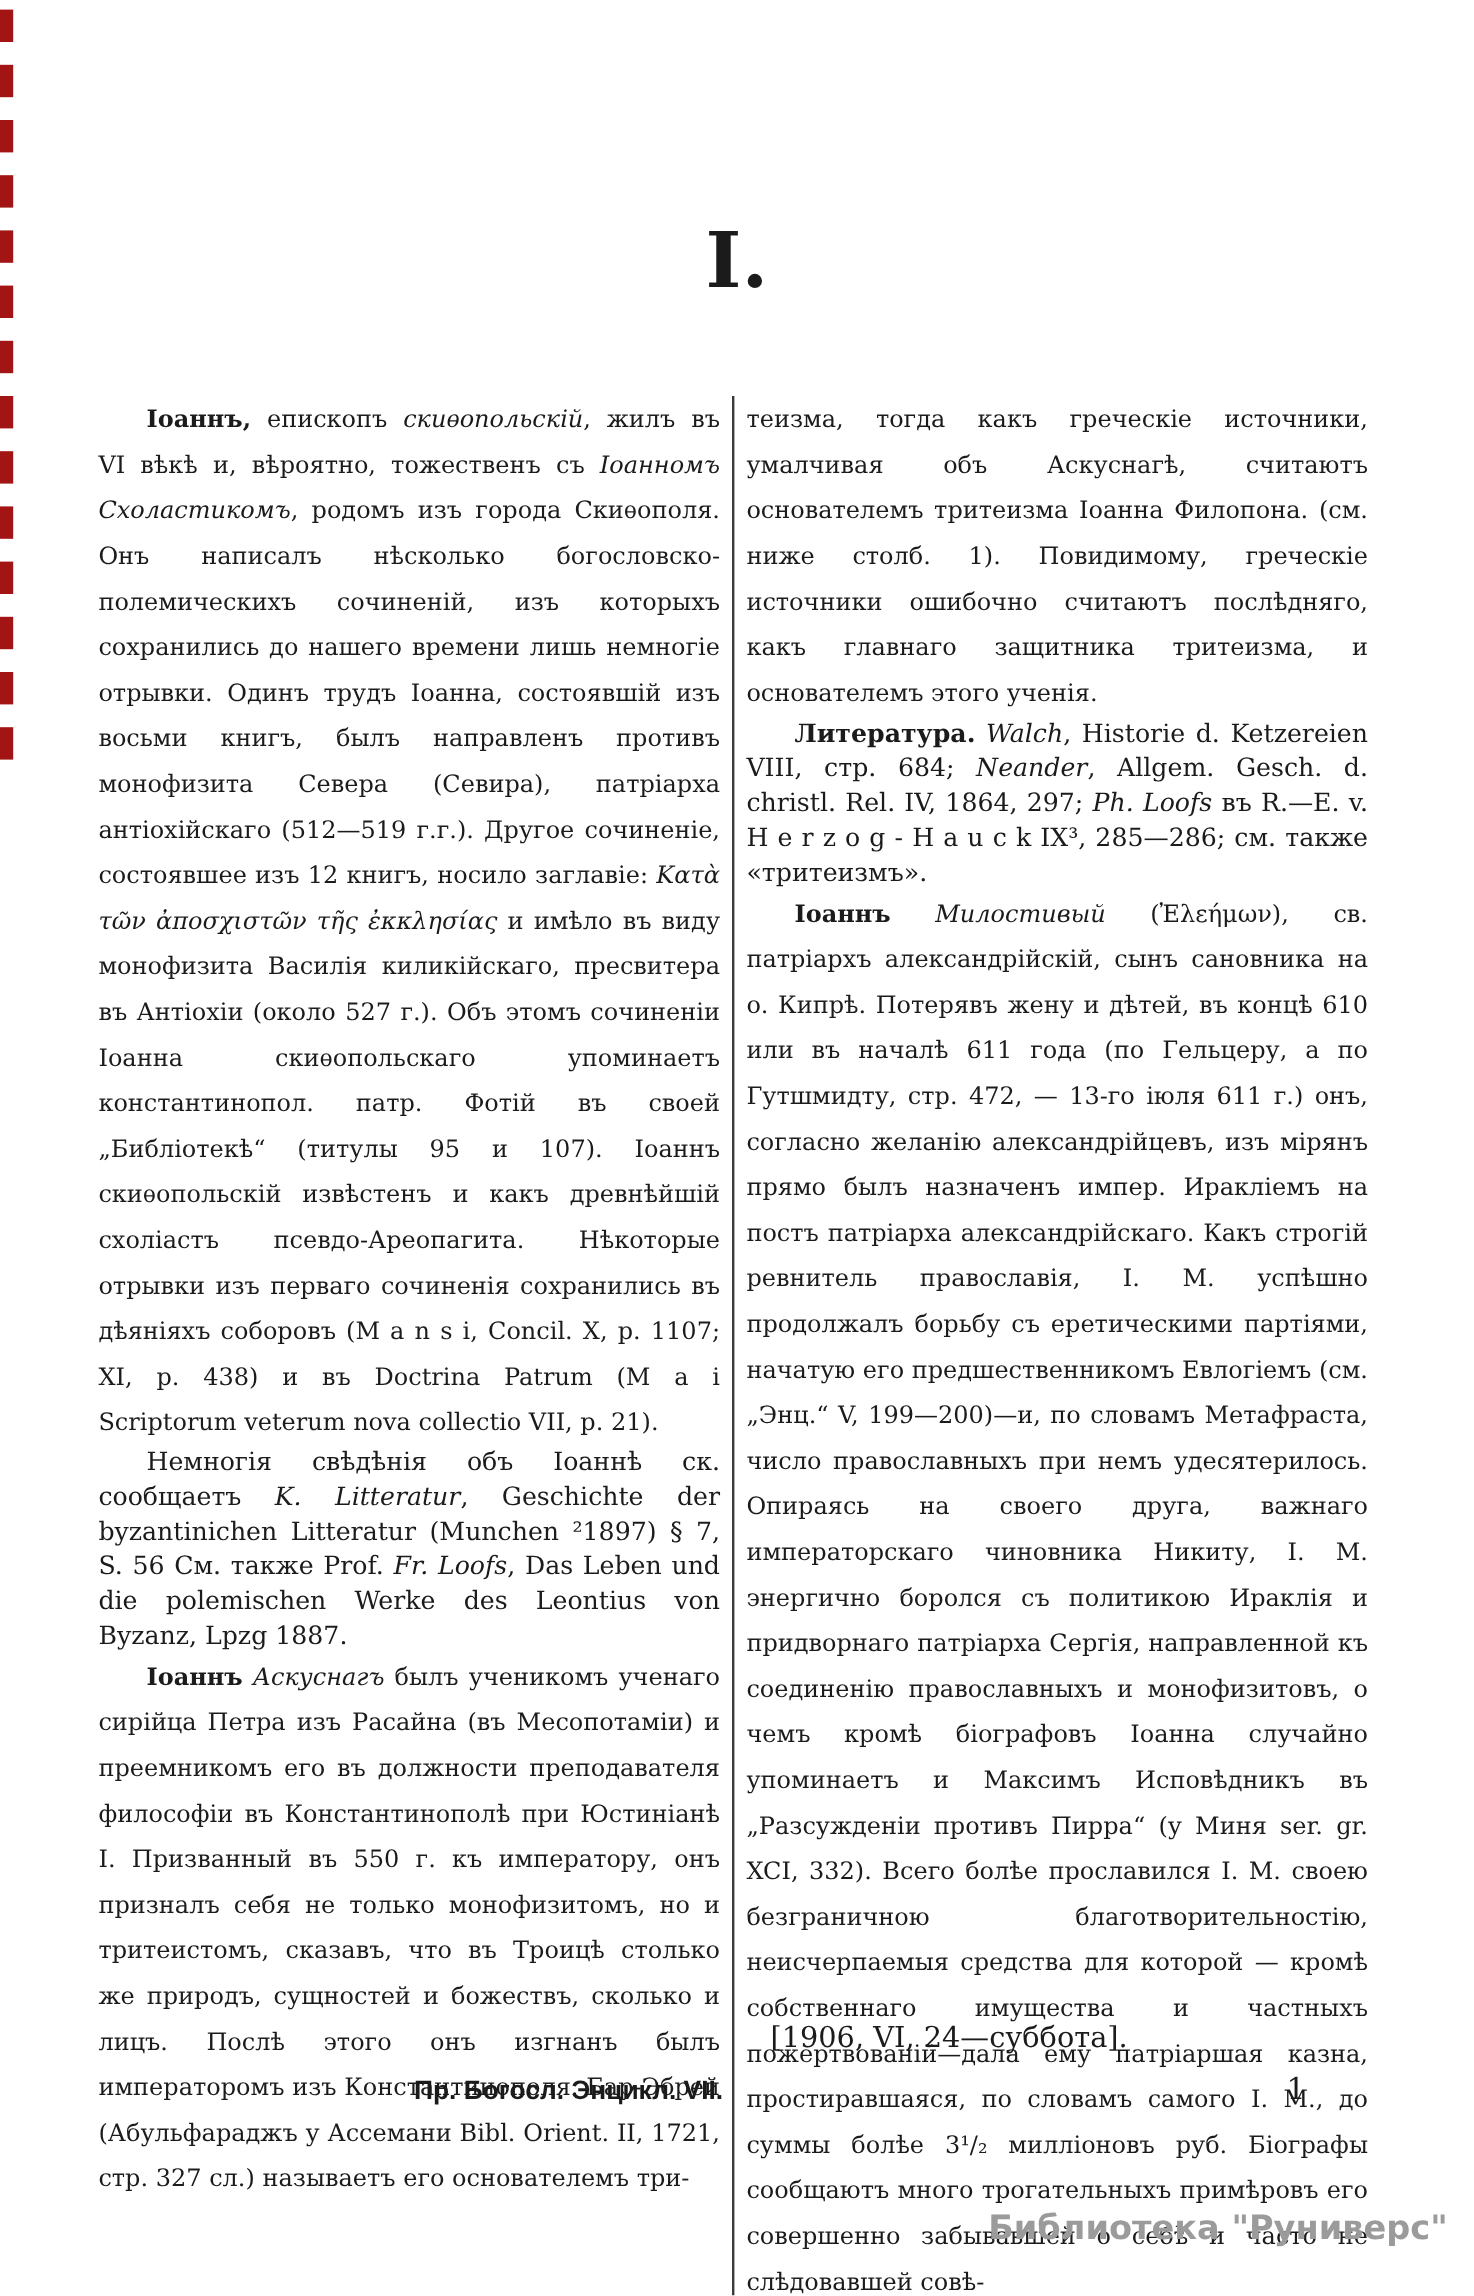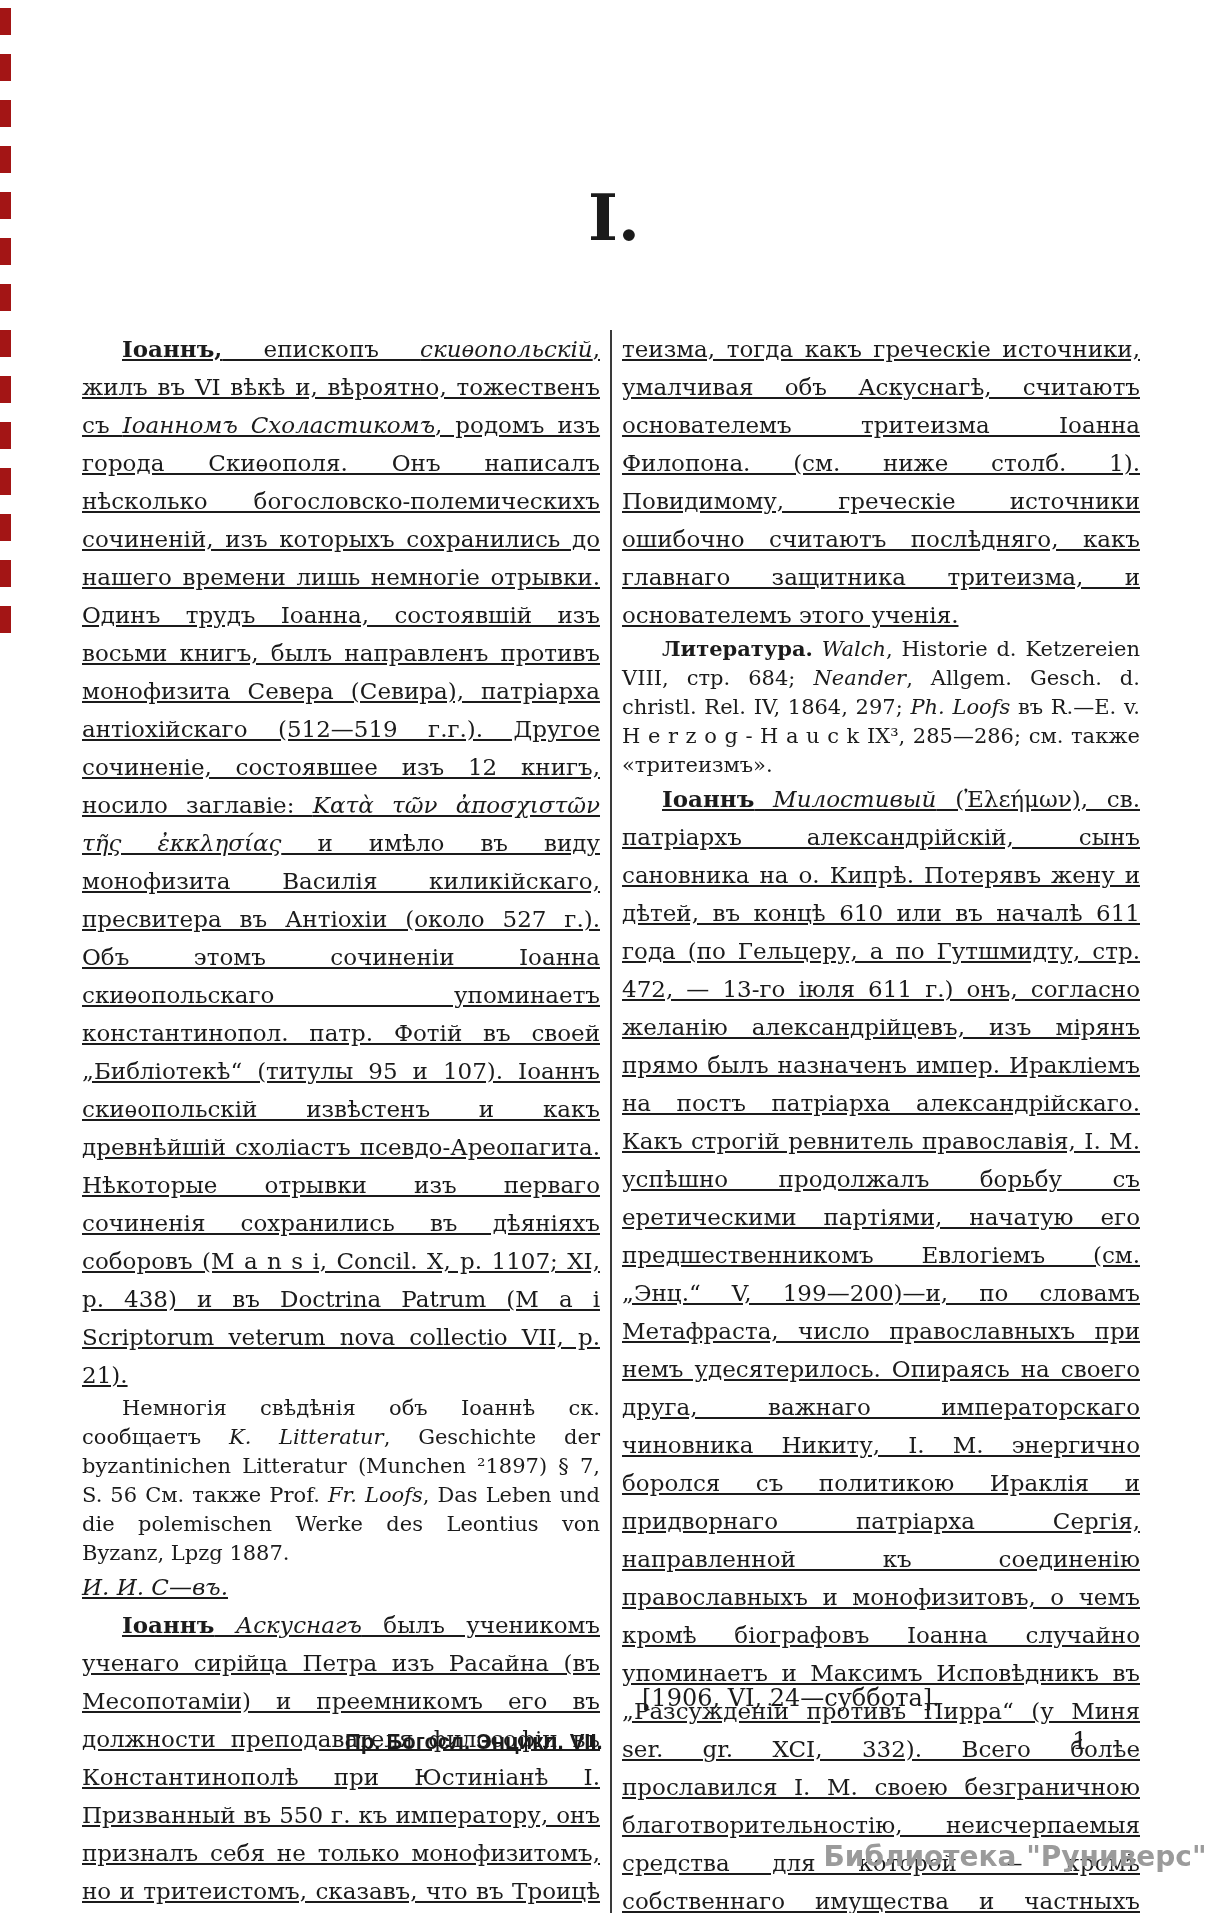--- a/index.html
+++ b/index.html
@@ -9,21 +9,21 @@
   }
   .edge-mark{position:absolute;left:0;}
   .header-numeral{
     position:absolute;top:186px;left:0;width:100%;text-align:center;
     font-size:64px;font-weight:bold;line-height:1;
   }
   .columns{position:absolute;top:330px;left:82px;width:1060px;display:flex;align-items:stretch;}
   .col{width:518px;}
   .divider{width:2px;background:#3a3a3a;margin:0 10px;}
   p.para{margin:0;text-align:justify;}
-  .main{font-size:23px;line-height:38px;text-decoration:underline;}
+  .main{font-size:20px;line-height:38px;}
   .small{font-size:21px;line-height:29px;}
   .indent{text-indent:40px;}
   .align-right{text-align:right;}
   .pr{padding-right:34px;}
   .pullup{margin-top:-29px;}
   .b{font-weight:bold;}
   .i{font-style:italic;}
   .footer-line{position:absolute;top:1684px;left:0;width:100%;height:34px;font-size:23px;}
   .footer-vol{position:absolute;left:345px;font-weight:bold;font-family:Liberation Sans, sans-serif;font-size:22px;margin-top:45px;}
   .footer-date{position:absolute;left:642px;font-size:24px;}
@@ -54,21 +54,20 @@
       <div class="edge-mark" style="top: 560px; width: 11px; height: 27px; background: rgb(163, 21, 21);"></div>
       <div class="edge-mark" style="top: 606px; width: 11px; height: 27px; background: rgb(163, 21, 21);"></div>
     </div>
 
   <div class="header-numeral">І.</div>
 
   <div class="columns">
     <div class="col">
         <p class="para main indent"><span class="b">Іоаннъ,</span><span> епископъ </span><span class="i">скиѳопольскій</span><span>, жилъ въ VI вѣкѣ и, вѣроятно, тожественъ съ </span><span class="i">Іоанномъ Схоластикомъ</span><span>, родомъ изъ города Скиѳополя. Онъ написалъ нѣсколько богословско-полемическихъ сочиненій, изъ которыхъ сохранились до нашего времени лишь немногіе отрывки. Одинъ трудъ Іоанна, состоявшій изъ восьми книгъ, былъ направленъ противъ монофизита Севера (Севира), патріарха антіохійскаго (512—519 г.г.). Другое сочиненіе, состоявшее изъ 12 книгъ, носило заглавіе: </span><span class="i">Κατὰ τῶν ἀποσχιστῶν τῆς ἐκκλησίας</span><span> и имѣло въ виду монофизита Василія киликійскаго, пресвитера въ Антіохіи (около 527 г.). Объ этомъ сочиненіи Іоанна скиѳопольскаго упоминаетъ константинопол. патр. Фотій въ своей „Библіотекѣ“ (титулы 95 и 107). Іоаннъ скиѳопольскій извѣстенъ и какъ древнѣйшій схоліастъ псевдо-Ареопагита. Нѣкоторые отрывки изъ перваго сочиненія сохранились въ дѣяніяхъ соборовъ (M a n s i, Concil. X, p. 1107; XI, p. 438) и въ Doctrina Patrum (M a i Scriptorum veterum nova collectio VII, p. 21).</span></p>
         <p class="para small indent"><span>Немногія свѣдѣнія объ Іоаннѣ ск. сообщаетъ </span><span class="i">K. Litteratur</span><span>, Geschichte der byzantinichen Litteratur (Munchen ²1897) § 7, S. 56 См. также Prof. </span><span class="i">Fr. Loofs</span><span>, Das Leben und die polemischen Werke des Leontius von Byzanz, Lpzg 1887.</span></p>
-        <p class="para main align-right pr"><span class="i">И. И. С—въ.</span></p>
         <p class="para main indent"><span class="b">Іоаннъ</span><span class="i"> Аскуснагъ</span><span> былъ ученикомъ ученаго сирійца Петра изъ Расайна (въ Месопотаміи) и преемникомъ его въ должности преподавателя философіи въ Константинополѣ при Юстиніанѣ I. Призванный въ 550 г. къ императору, онъ призналъ себя не только монофизитомъ, но и тритеистомъ, сказавъ, что въ Троицѣ столько же природъ, сущностей и божествъ, сколько и лицъ. Послѣ этого онъ изгнанъ былъ императоромъ изъ Константинополя. Бар-Эбрей (Абульфараджъ у Ассемани Bibl. Orient. II, 1721, стр. 327 сл.) называетъ его основателемъ три-</span></p>
       </div>
     <div class="divider"></div>
     <div class="col">
         <p class="para main"><span>теизма, тогда какъ греческіе источники, умалчивая объ Аскуснагѣ, считаютъ основателемъ тритеизма Іоанна Филопона. (см. ниже столб. 1). Повидимому, греческіе источники ошибочно считаютъ послѣдняго, какъ главнаго защитника тритеизма, и основателемъ этого ученія.</span></p>
         <p class="para small indent"><span class="b">Литература.</span><span> </span><span class="i">Walch</span><span>, Historie d. Ketzereien VIII, стр. 684; </span><span class="i">Neander</span><span>, Allgem. Gesch. d. christl. Rel. IV, 1864, 297; </span><span class="i">Ph. Loofs</span><span> въ R.—E. v. H e r z o g - H a u c k IX³, 285—286; см. также «тритеизмъ».</span></p>
         <p class="para main indent"><span class="b">Іоаннъ</span><span class="i"> Милостивый</span><span> (Ἐλεήμων), св. патріархъ александрійскій, сынъ сановника на о. Кипрѣ. Потерявъ жену и дѣтей, въ концѣ 610 или въ началѣ 611 года (по Гельцеру, а по Гутшмидту, стр. 472, — 13-го іюля 611 г.) онъ, согласно желанію александрійцевъ, изъ мірянъ прямо былъ назначенъ импер. Иракліемъ на постъ патріарха александрійскаго. Какъ строгій ревнитель православія, І. М. успѣшно продолжалъ борьбу съ еретическими партіями, начатую его предшественникомъ Евлогіемъ (см. „Энц.“ V, 199—200)—и, по словамъ Метафраста, число православныхъ при немъ удесятерилось. Опираясь на своего друга, важнаго императорскаго чиновника Никиту, І. М. энергично боролся съ политикою Ираклія и придворнаго патріарха Сергія, направленной къ соединенію православныхъ и монофизитовъ, о чемъ кромѣ біографовъ Іоанна случайно упоминаетъ и Максимъ Исповѣдникъ въ „Разсужденіи противъ Пирра“ (у Миня ser. gr. XCI, 332). Всего болѣе прославился І. М. своею безграничною благотворительностію, неисчерпаемыя средства для которой — кромѣ собственнаго имущества и частныхъ пожертвованій—дала ему патріаршая казна, простиравшаяся, по словамъ самого І. М., до суммы болѣе 3¹/₂ милліоновъ руб. Біографы сообщаютъ много трогательныхъ примѣровъ его совершенно забывавшей о себѣ и часто не слѣдовавшей совѣ-</span></p>
       </div>
   </div>
 

